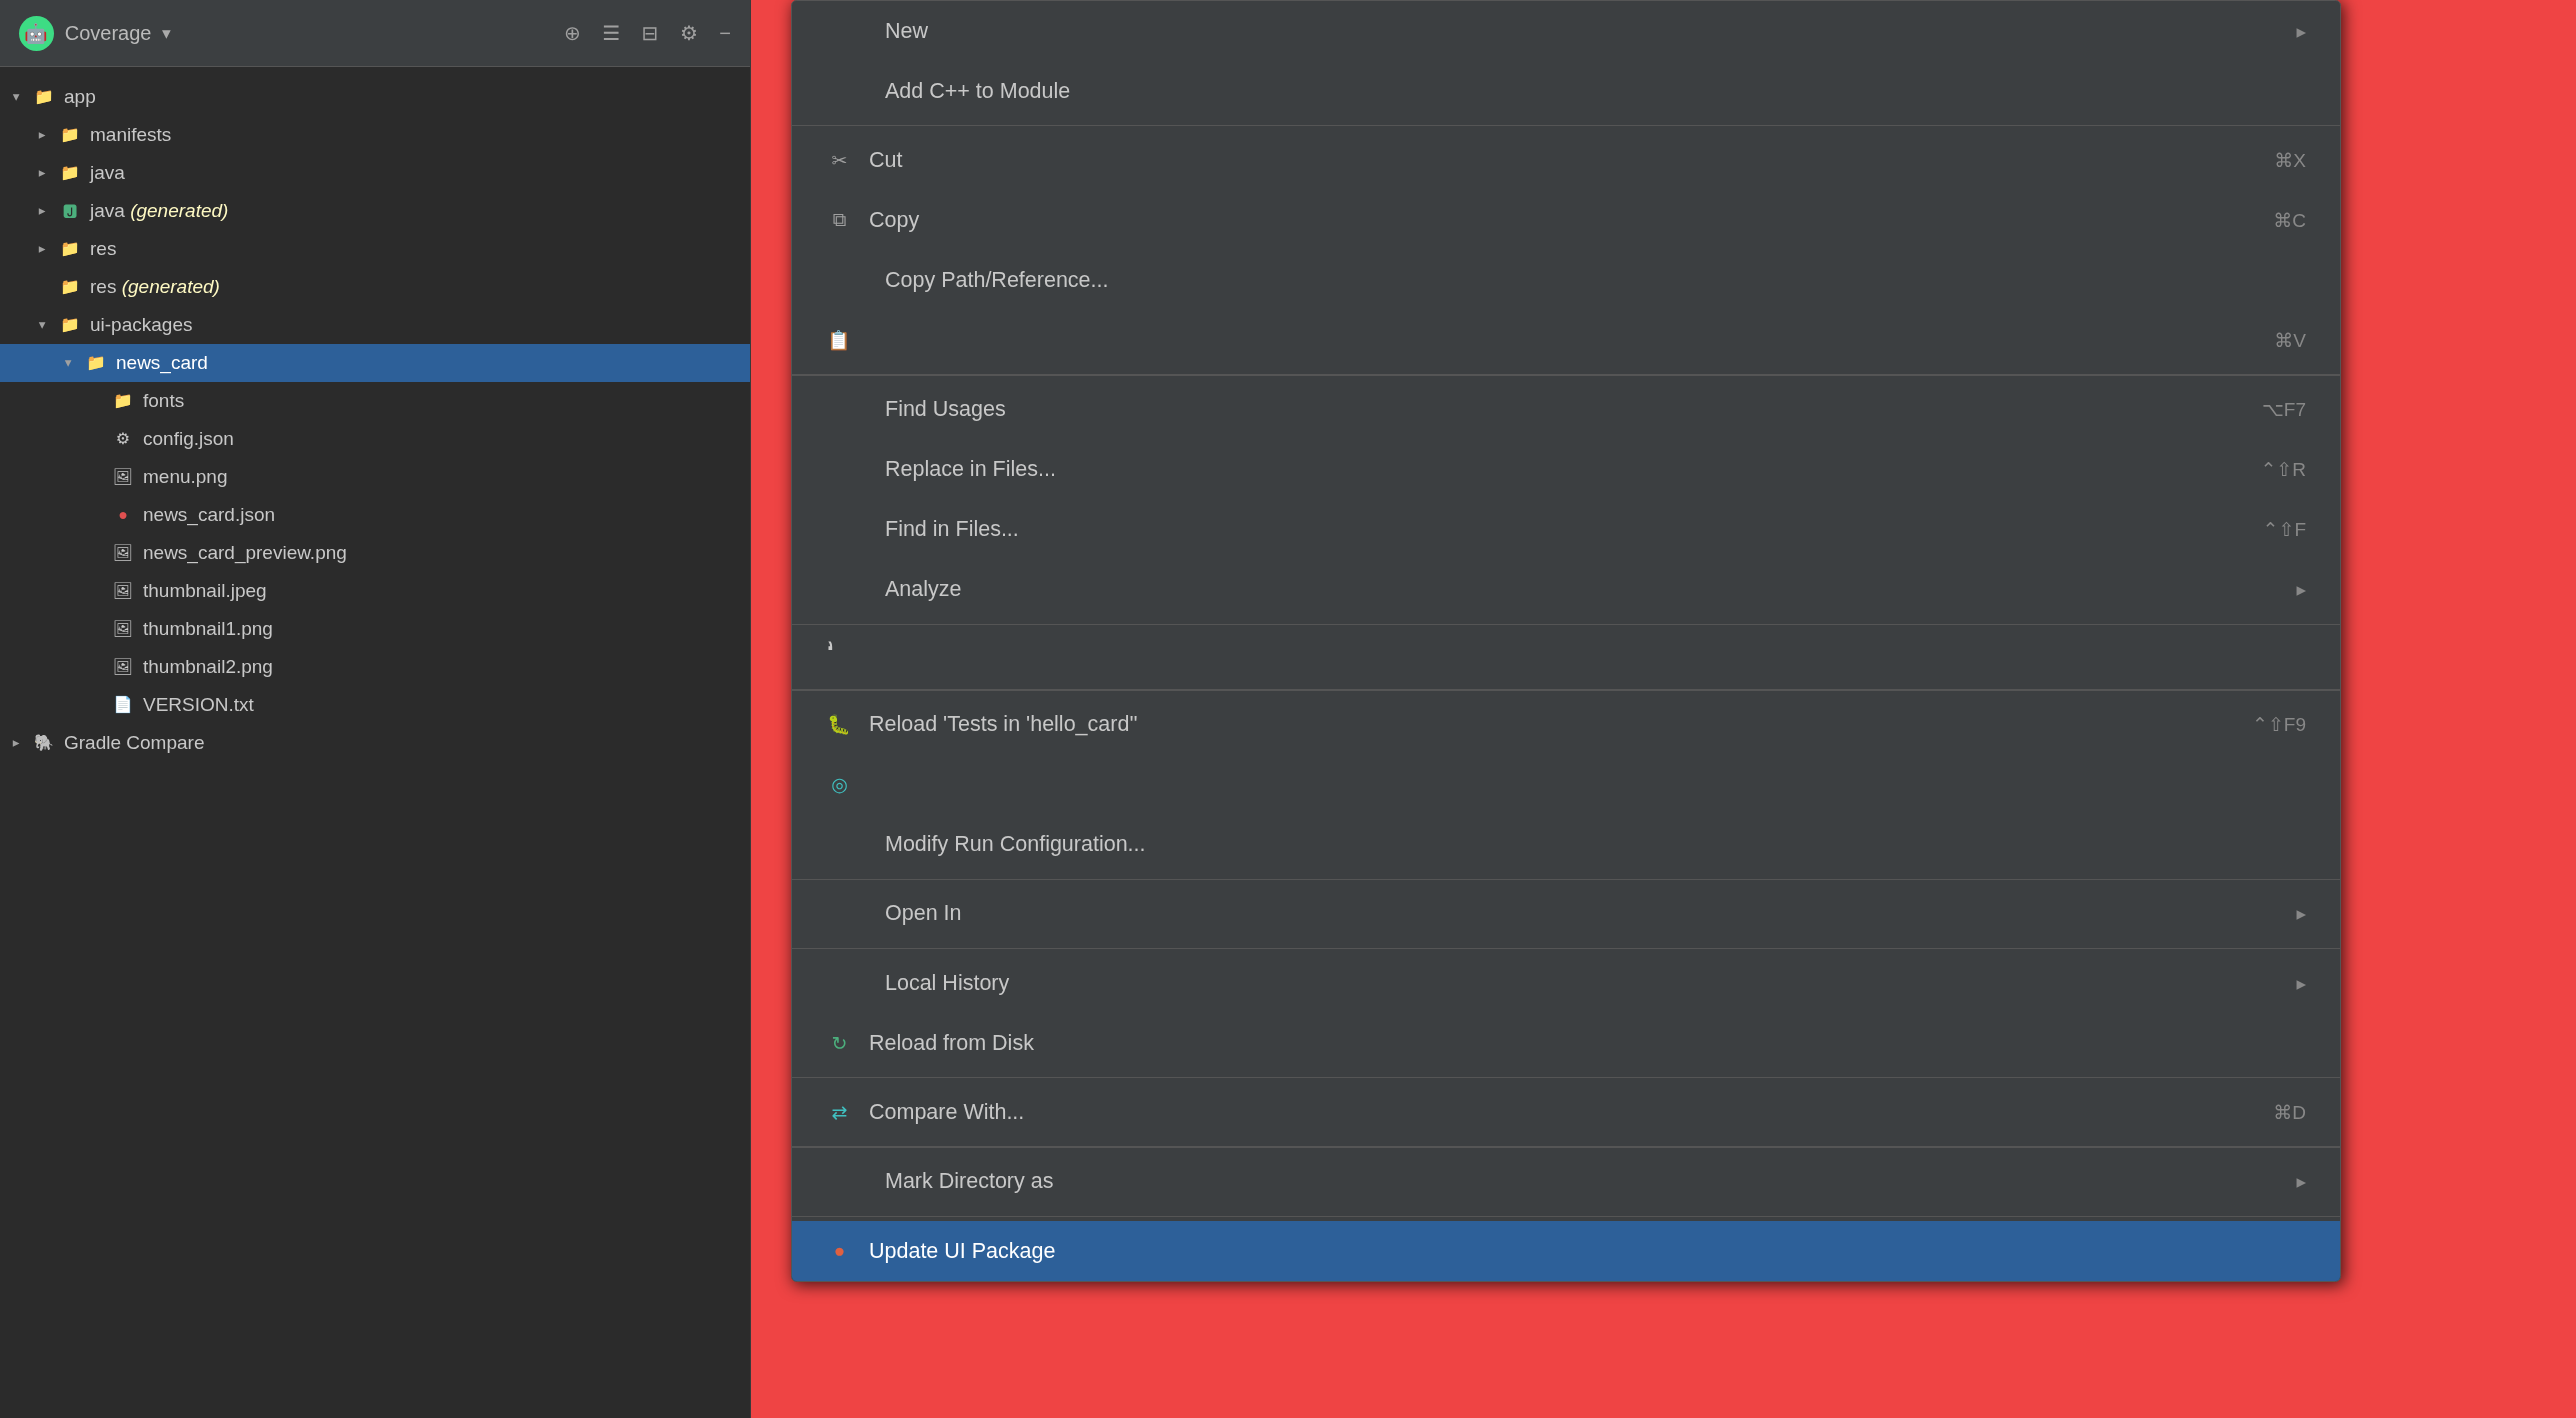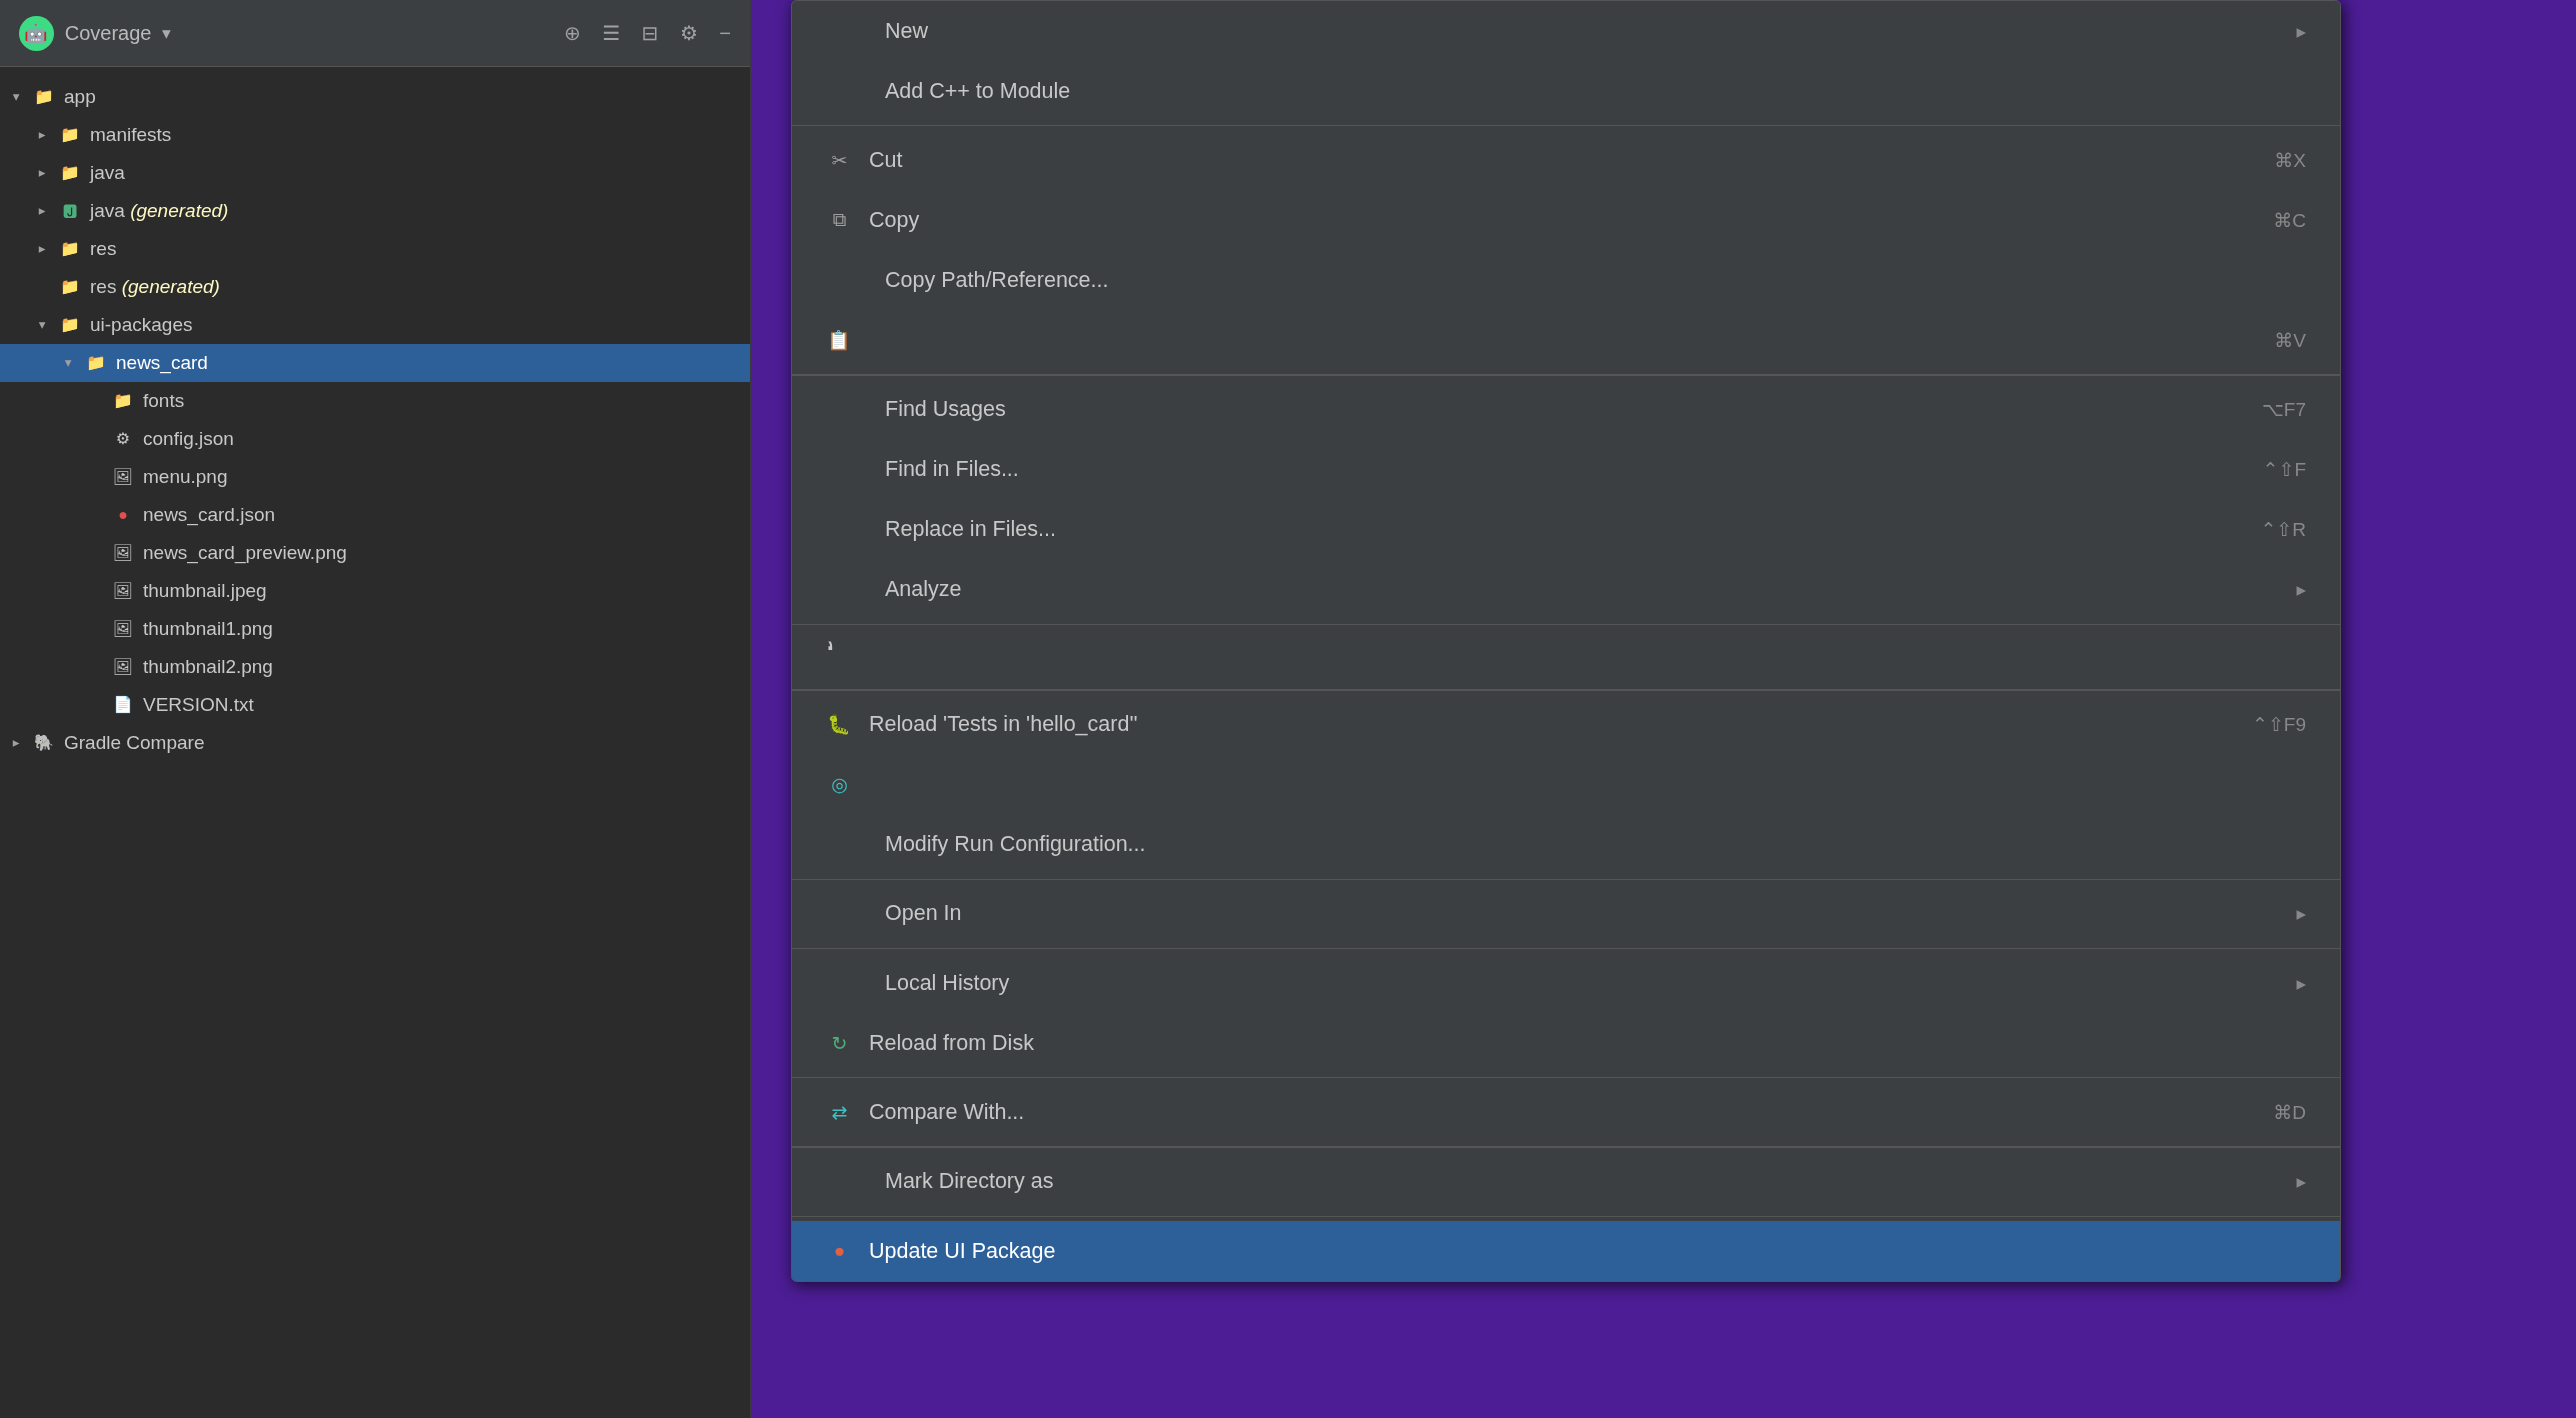--- a/index.html
+++ b/index.html
@@ -129,21 +129,21 @@
 
     .tree-label .muted { color: #fef9c3; font-style: italic; }
 
     
     .context-menu-panel {
       flex: 1;
       display: flex;
       align-items: flex-start;
       justify-content: flex-start;
       padding: 0;
-      background: #4c1d95;
+      background: #ef4444;
     }
 
     .context-menu {
       width: 1550px;
       background: #3c3f41;
       border: 0.7px solid #555555;
       border-radius: 5.4px;
       overflow: hidden;
       margin-top: 0;
       margin-left: 40px;
@@ -375,28 +375,28 @@
     <div class="menu-separator"></div>
 
     <div class="menu-item">
       <div class="menu-icon-spacer" style="width:43px;"></div>
       <span class="menu-label">Find Usages</span>
       <span class="menu-shortcut">⌥F7</span>
     </div>
 
     <div class="menu-item">
       <div class="menu-icon-spacer" style="width:43px;"></div>
+      <span class="menu-label">Replace in Files...</span>
+      <span class="menu-shortcut">⌃⇧R</span>
+    </div>
+
+    <div class="menu-item">
+      <div class="menu-icon-spacer" style="width:43px;"></div>
       <span class="menu-label">Find in Files...</span>
       <span class="menu-shortcut">⌃⇧F</span>
-    </div>
-
-    <div class="menu-item">
-      <div class="menu-icon-spacer" style="width:43px;"></div>
-      <span class="menu-label">Replace in Files...</span>
-      <span class="menu-shortcut">⌃⇧R</span>
     </div>
 
     <div class="menu-item">
       <div class="menu-icon-spacer" style="width:43px;"></div>
       <span class="menu-label">Analyze</span>
       <span class="menu-arrow">▸</span>
     </div>
 
     <div class="menu-separator"></div>
 

